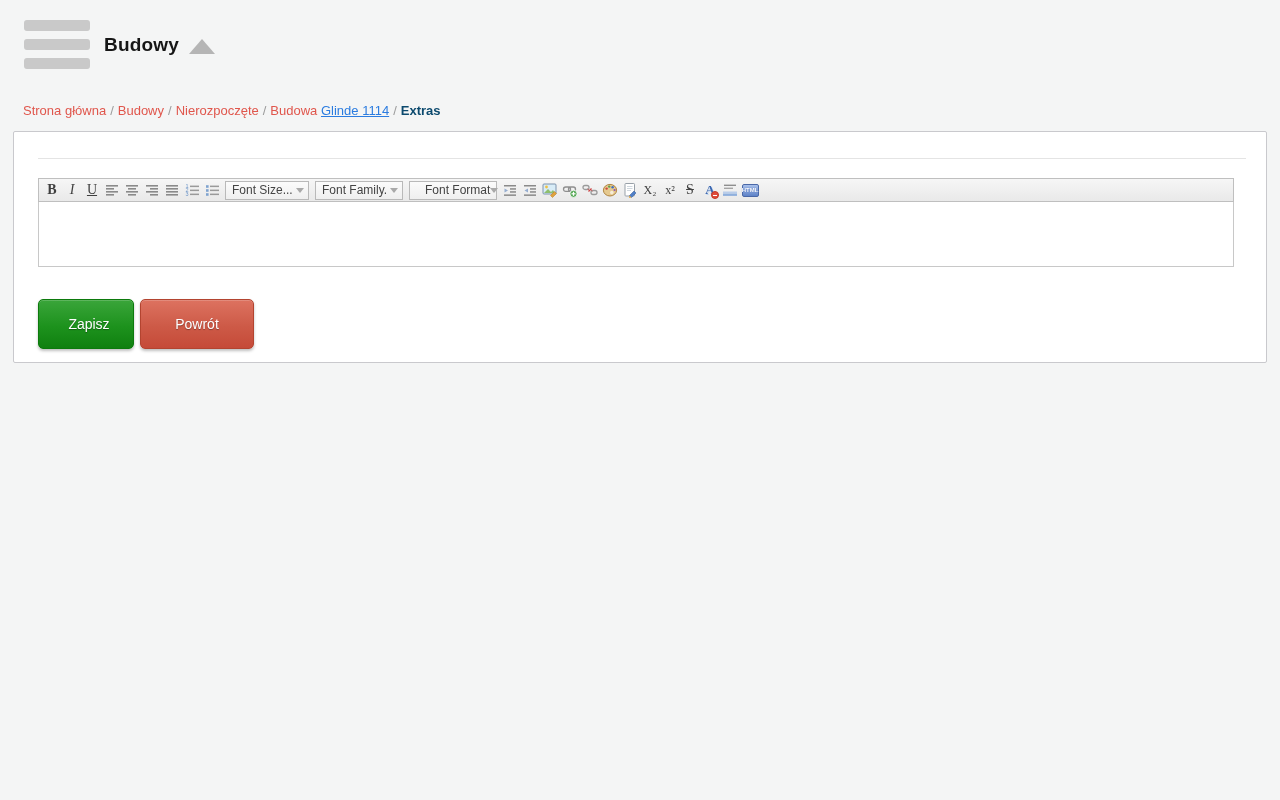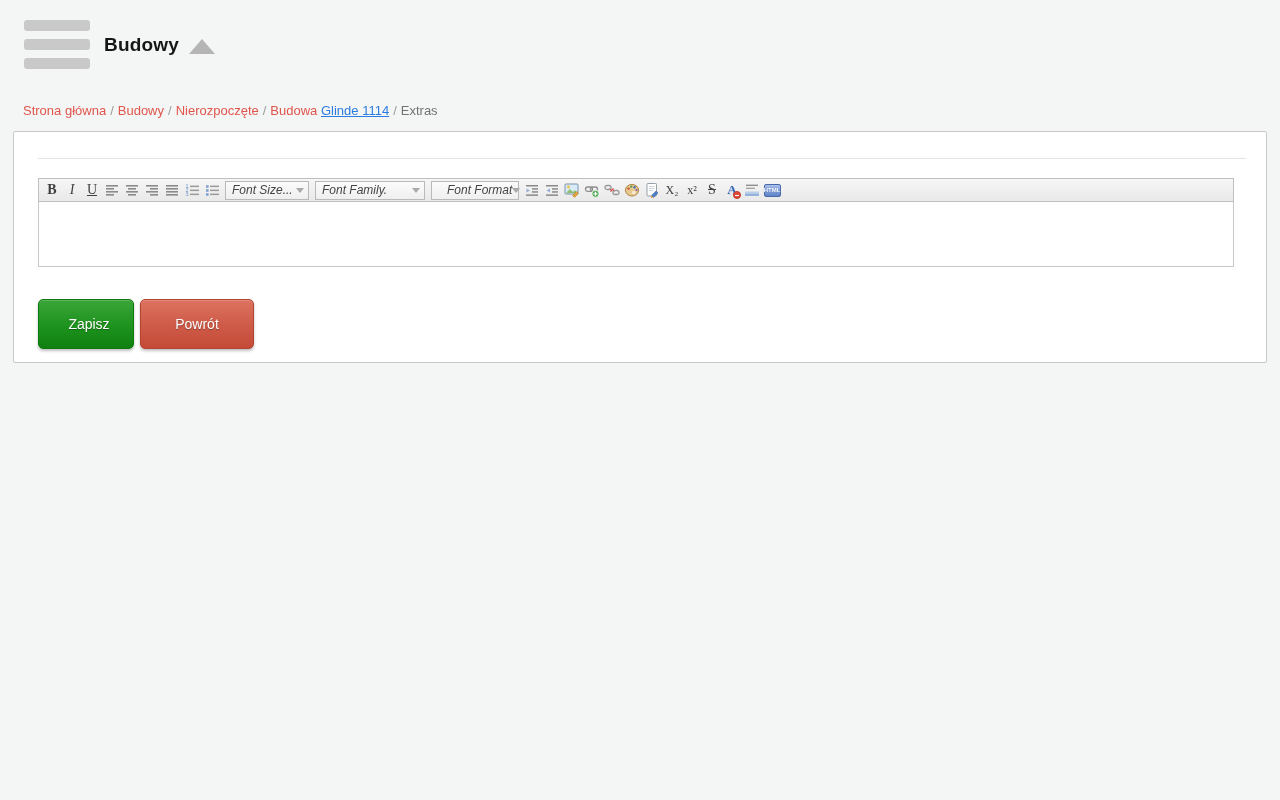--- a/index.html
+++ b/index.html
@@ -21,21 +21,21 @@
     border-left:13px solid transparent; border-right:13px solid transparent;
     border-bottom:15px solid #b5b5b5; cursor:pointer;
   }
 
   
   .breadcrumb { margin:33px 0 0 23px; font-size:13px; line-height:17px; }
   .breadcrumb a { text-decoration:none; cursor:pointer;text-align:right; }
   .crumb-red   { color:#e0564c; }
   .crumb-blue  { color:#2b7ce0;text-decoration:underline; }
   .crumb-sep   { color:#9b9b9b; margin:0 4px; }
-  .crumb-cur   { color:#737373; }
+  .crumb-cur   { color:#0c4a6e;font-weight:bold; }
 
   
   .panel {
     margin:12px 0 0 13px; width:1254px;
     background:#ffffff; border:1px solid #c9c9cd; border-radius:2px;
     padding:13px 11px 13px 11px;
   }
   .panel-title { font-size:15px; font-weight:400; color:#4a4a4a; padding-left:13px; padding-top:2px; }
   .panel-divider { border:none; border-top:1px solid #e4e4e4; margin:13px 0 0 13px; width:1208px; }
 
@@ -58,27 +58,27 @@
   .g-under  { text-decoration:underline; }
   .g-strike { text-decoration:line-through; }
   .g-small  { font-size:12px; }
 
   .tb-select {
     height:19px; margin:0 3px; padding:0 4px 0 6px;
     border:1px solid #b9b9b9; background:linear-gradient(180deg,#fbfbfb,#efefef);
     display:flex; align-items:center; font-size:12px; color:#444;
     cursor:pointer; flex:0 0 auto;
   }
-  .tb-select .lbl { white-space:nowrap;font-style:italic; }
+  .tb-select .lbl { white-space:nowrap; }
   .tb-select .arrow {
     width:0; height:0; margin-left:9px;
     border-left:4px solid transparent; border-right:4px solid transparent;
     border-top:5px solid #a9a9a9;
   }
-  .w-size { width:84px; } .w-family { width:110px; } .w-format { width:88px;padding-left:15px; }
+  .w-size { width:84px; } .w-family { width:88px; } .w-format { width:88px;padding-left:15px; }
   .tb-select .arrow { margin-left:auto; }
 
   
   .rf-a { font-family:"Liberation Serif","DejaVu Serif",serif; font-weight:700; font-size:13px; color:#3a66b0; text-shadow:1px 1px 0 #bcd2ee; }
   .rf-badge {
     position:absolute; right:1px; bottom:1px; width:8px; height:8px; border-radius:50%;
     background:#e04b3a; border:1px solid #c23a29;
   }
   .rf-badge::after {
     content:""; position:absolute; left:1px; top:3px; width:4px; height:1px; background:#ffffff;

